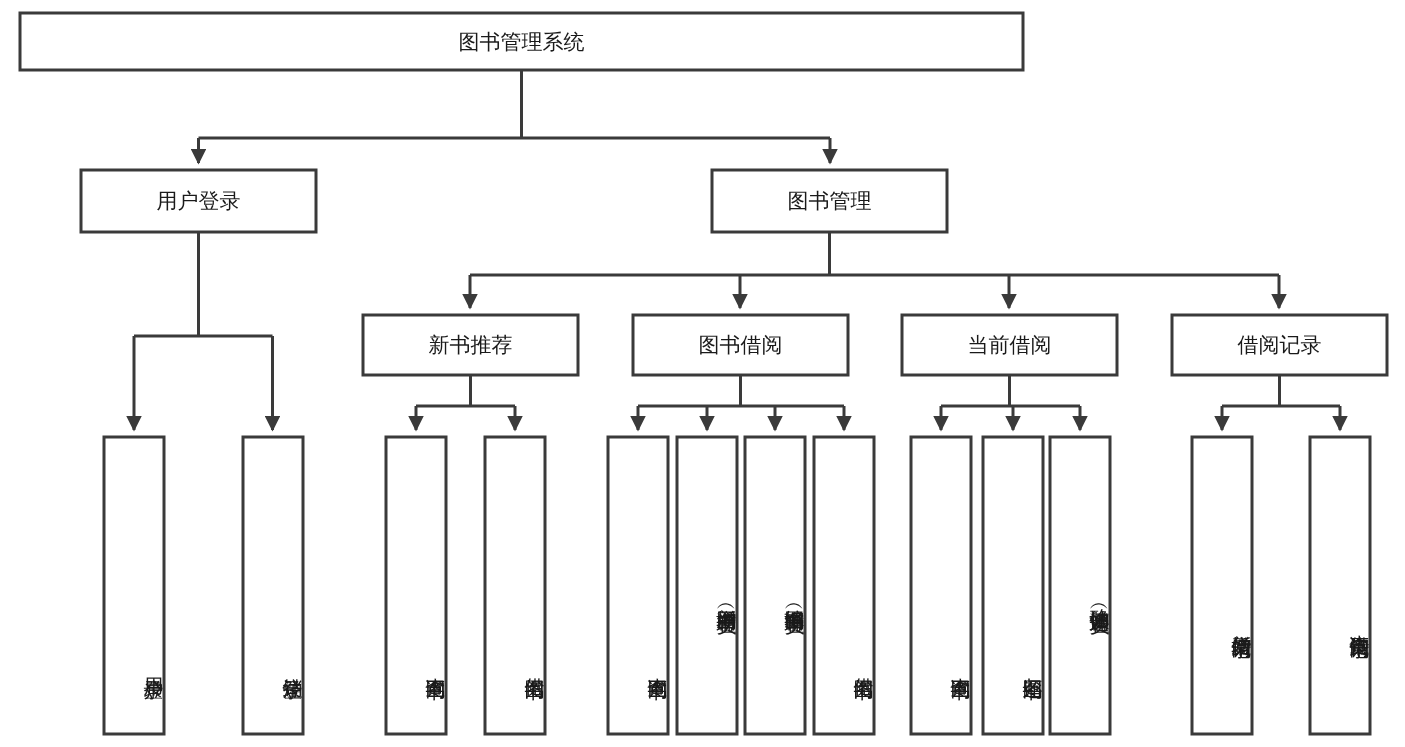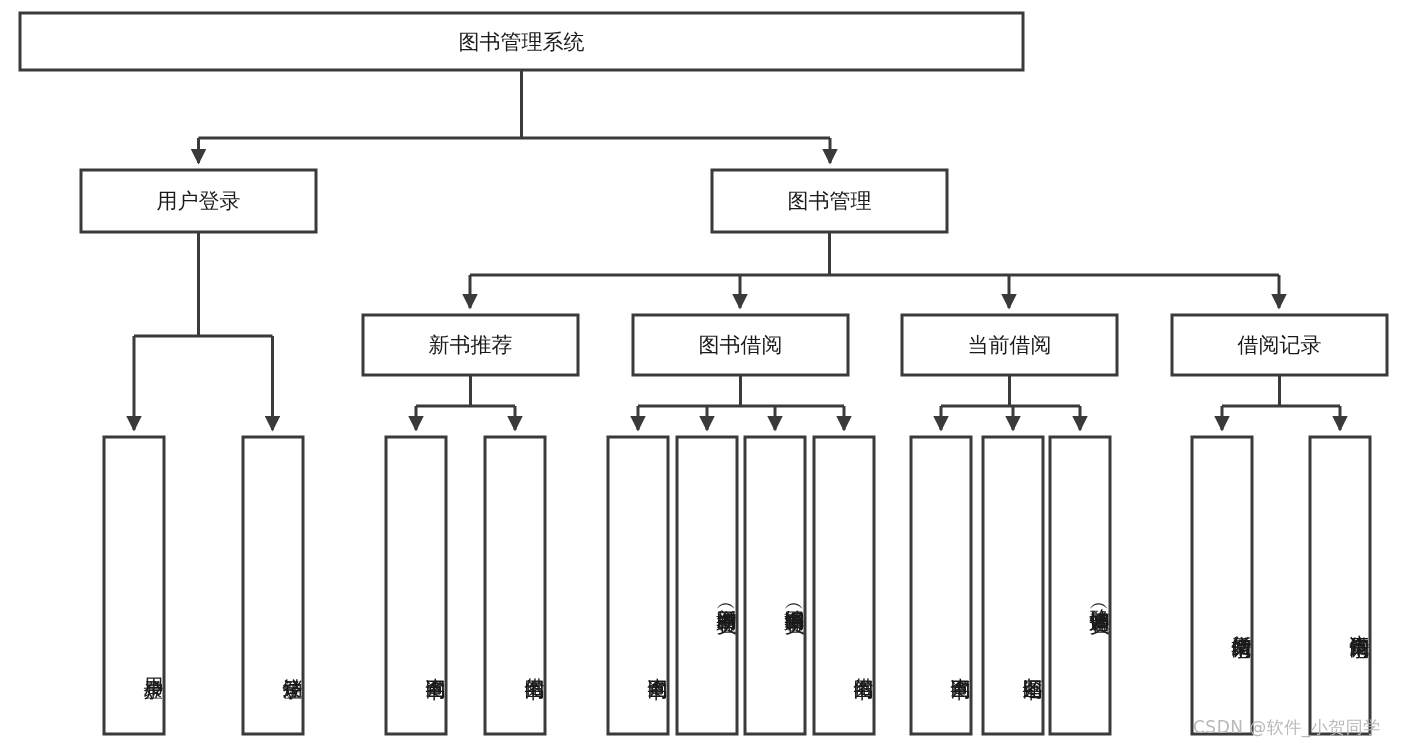--- a/index.html
+++ b/index.html
@@ -191,15 +191,14 @@
   <div class="vlabel" style="left:608px; top:437px; width:60px; height:297px; padding-top:78px;">查询图书</div>
   <div class="vlabel" style="left:677px; top:437px; width:60px; height:297px; padding-top:12px;">新增图书（管理员）</div>
   <div class="vlabel" style="left:745px; top:437px; width:60px; height:297px; padding-top:12px;">编辑图书（管理员）</div>
   <div class="vlabel" style="left:814px; top:437px; width:60px; height:297px; padding-top:78px;">借阅图书</div>
   <div class="vlabel" style="left:911px; top:437px; width:60px; height:297px; padding-top:78px;">查询图书</div>
   <div class="vlabel" style="left:983px; top:437px; width:60px; height:297px; padding-top:78px;">归还图书</div>
   <div class="vlabel" style="left:1050px; top:437px; width:60px; height:297px; padding-top:12px;">确认归还（管理员）</div>
   <div class="vlabel" style="left:1192px; top:437px; width:60px; height:297px; padding-top:36px;">新增借阅记录</div>
   <div class="vlabel" style="left:1310px; top:437px; width:60px; height:297px; padding-top:36px;">查询借阅记录</div>
 
-  <div class="watermark">CSDN @软件_小贺同学</div>
 
 </div>
 
 </body></html>

